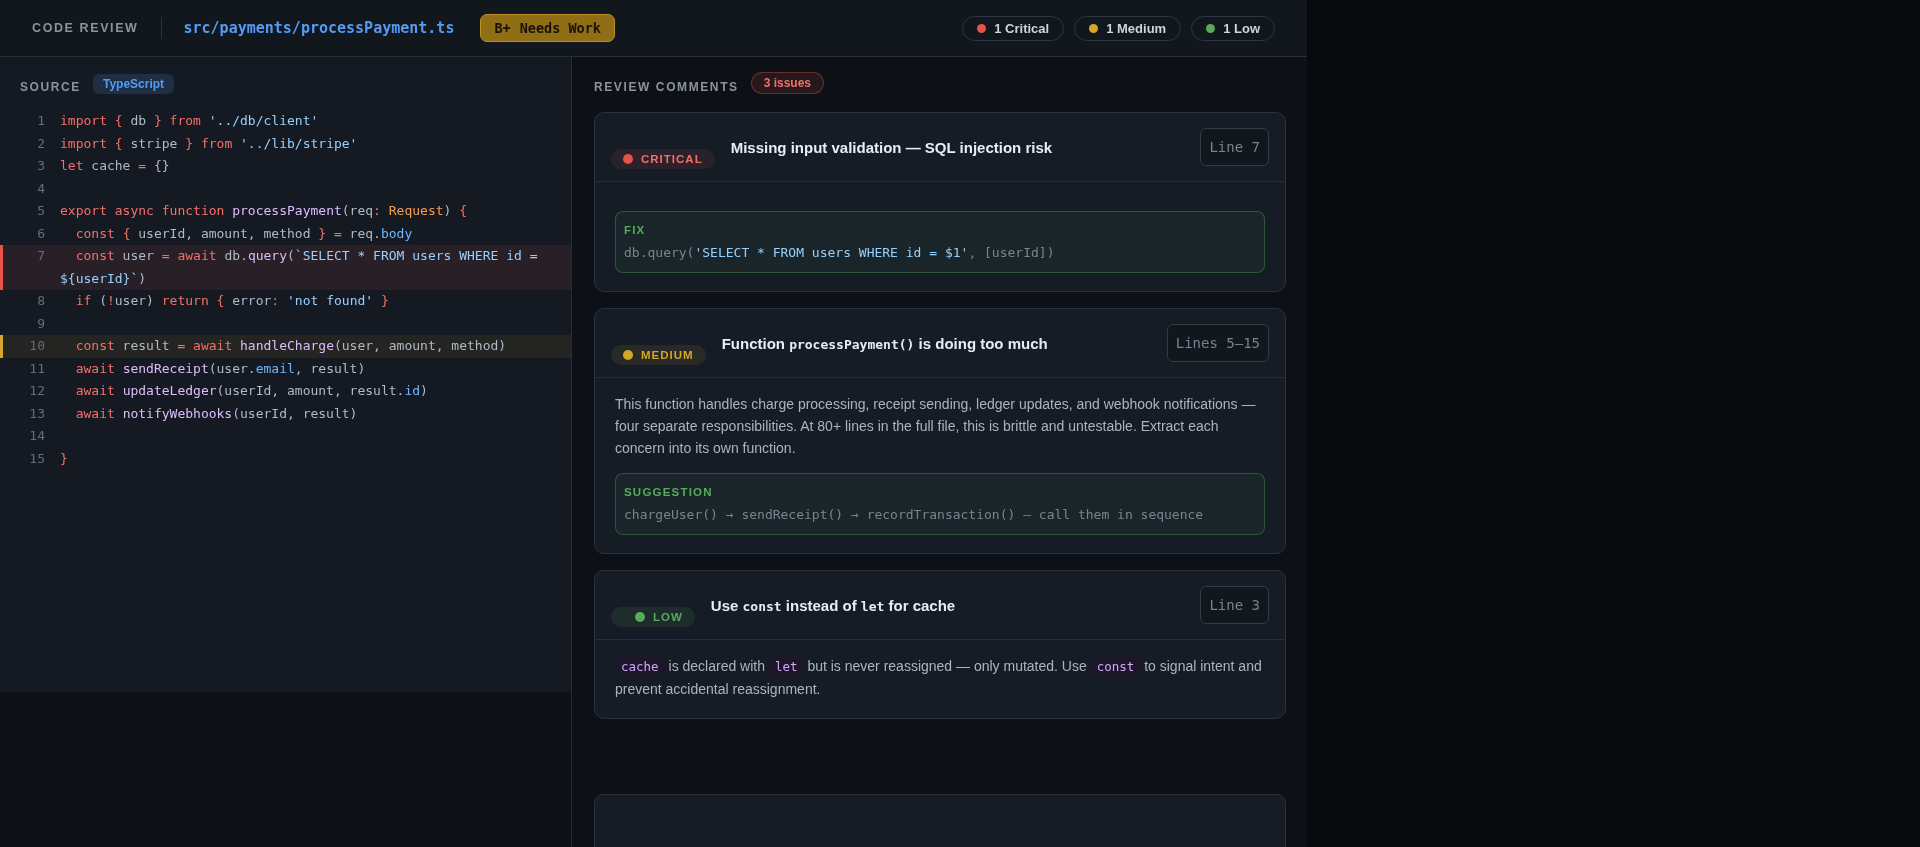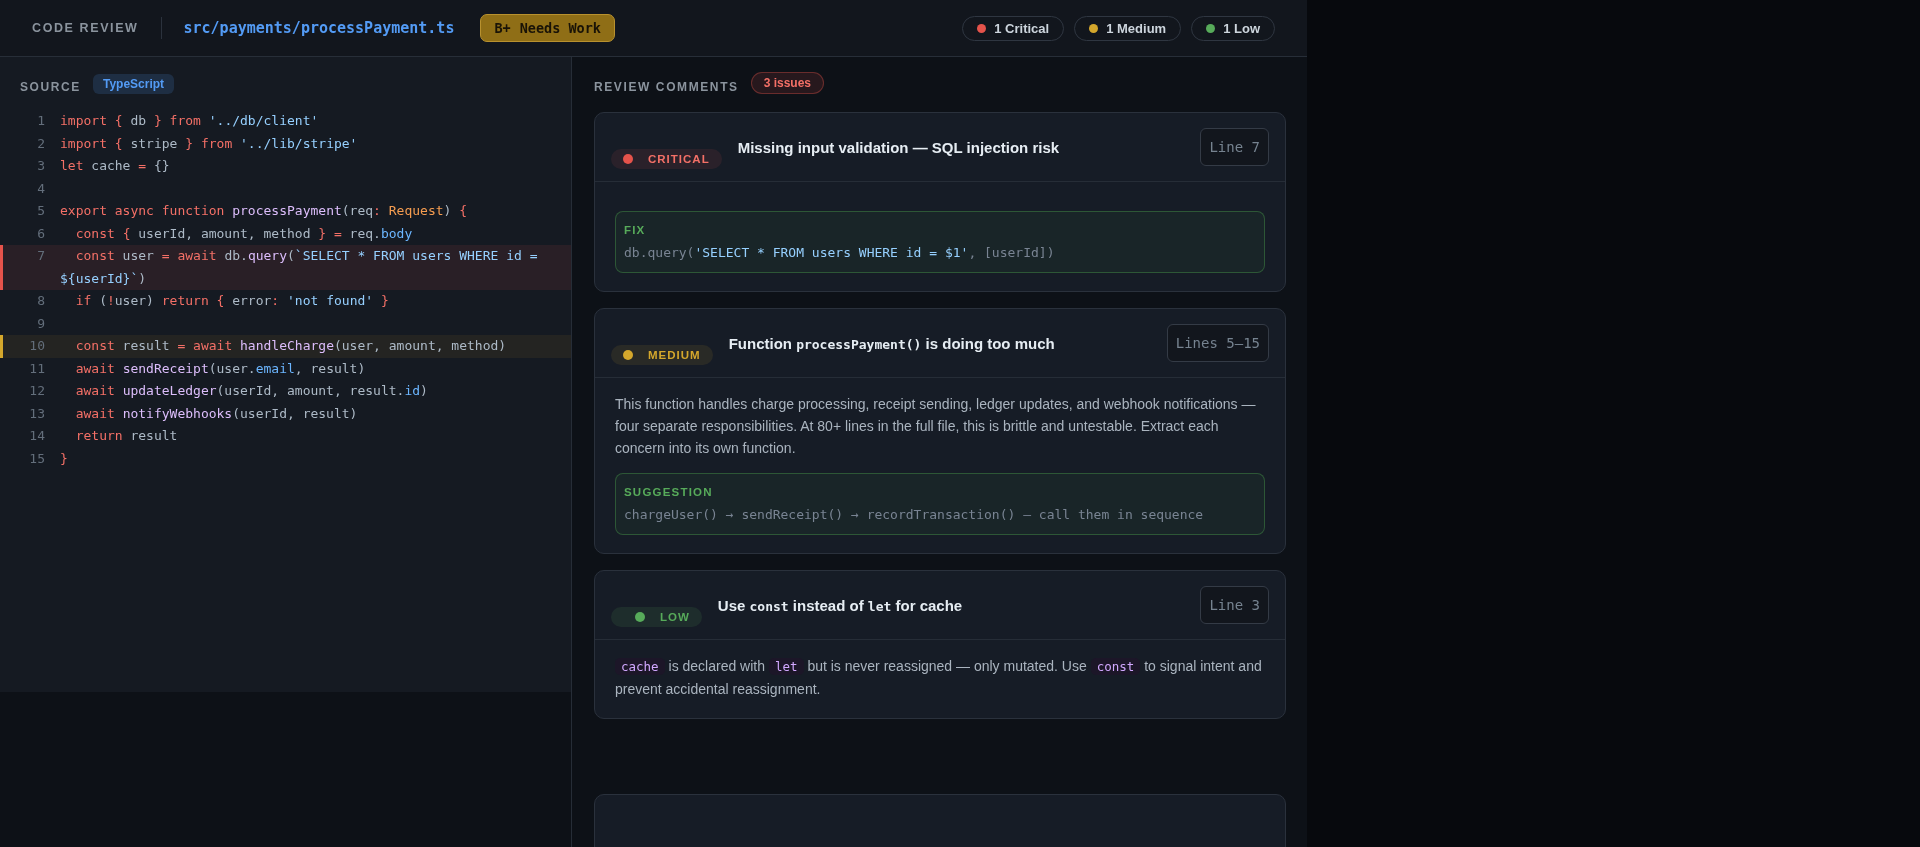--- a/index.html
+++ b/index.html
@@ -43,21 +43,21 @@
 
   
   .right-col { flex:1; background:#0d1117; padding:0 22px; min-width:0; }
   .review-header { height:37px; display:flex; align-items:flex-end; gap:12px; }
   .issues-badge { background:rgba(229,83,75,0.12); border:1px solid rgba(229,83,75,0.35); color:#f47067;
                   font-weight:700; font-size:12px; padding:3px 12px; border-radius:999px; }
   .cards { margin-top:18px; width:692px; display:flex; flex-direction:column; gap:16px; }
   .card { background:#161c26; border:1px solid #2a313c; border-radius:10px; }
   .card-header { display:flex; align-items:center; gap:16px; padding:12px 16px;
                  border-bottom:1px solid #262d37; }
-  .sev-badge { display:inline-flex; align-items:center; gap:15px; font-weight:700; font-size:11.5px;
+  .sev-badge { display:inline-flex; align-items:center; gap:8px; font-weight:700; font-size:11.5px;
                letter-spacing:1px; padding:4px 12px; border-radius:10px; flex:none;margin-top:24px; }
   .sev-badge .dot { width:10px; height:10px; border-radius:50%; }
   .card-title { color:#e6edf3; font-weight:700; font-size:15px; }
   .title-code { font-family:"DejaVu Sans Mono", monospace; font-size:13px; }
   .line-chip { margin-left:auto; flex:none; font-family:"DejaVu Sans Mono", monospace; font-size:14px;
                color:#768390; border:1px solid #343b46; border-radius:6px; padding:10px 8px; background:#12161d; }
   .card-body { padding:15px 20px 18px; }
   .body-text { color:#aab4bf; font-size:14px; line-height:22px; }
   .chip { font-family:"DejaVu Sans Mono", monospace; font-size:12.5px; background:#1c1628; color:#d2a8ff;
           padding:1px 6px; border-radius:5px; }
@@ -153,21 +153,20 @@
             <div class="code-line">
               <span class="gutter">12</span>
               <span class="code-text"><span class="tok-pl">  </span><span class="tok-kw">await</span><span class="tok-pl"> </span><span class="tok-fn">updateLedger</span><span class="tok-pl">(userId, amount, result.</span><span class="tok-prop">id</span><span class="tok-pl">)</span></span>
             </div>
             <div class="code-line">
               <span class="gutter">13</span>
               <span class="code-text"><span class="tok-pl">  </span><span class="tok-kw">await</span><span class="tok-pl"> </span><span class="tok-fn">notifyWebhooks</span><span class="tok-pl">(userId, result)</span></span>
             </div>
             <div class="code-line">
               <span class="gutter">14</span>
-              <span class="code-text"><span class="tok-pl">  </span><span class="tok-kw">return</span><span class="tok-pl"> result</span></span>
             </div>
             <div class="code-line">
               <span class="gutter">15</span>
               <span class="code-text"><span class="tok-kw">}</span></span>
             </div>
           </div>
       </div>
     </div>
 
     <div class="right-col">

